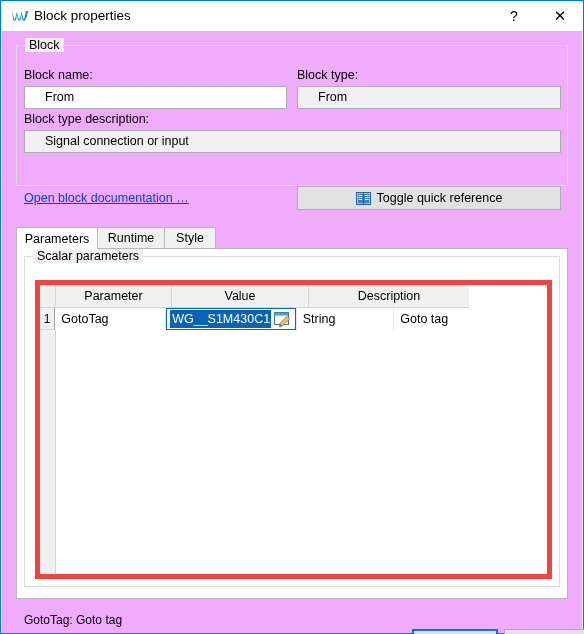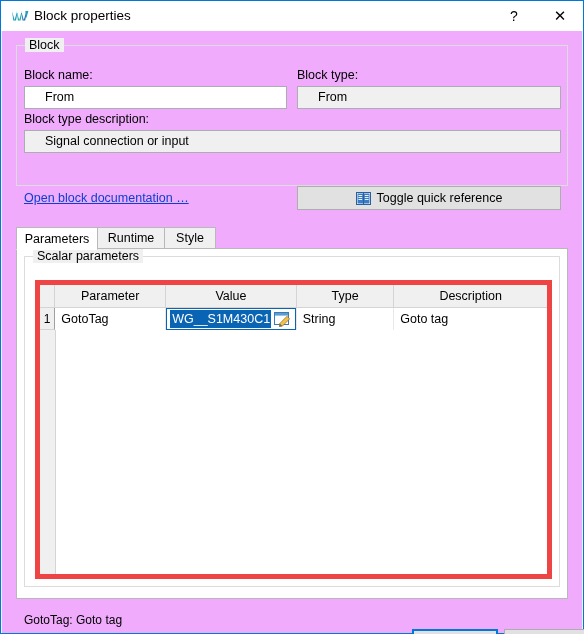--- a/index.html
+++ b/index.html
@@ -423,21 +423,20 @@
     <div class="groupbox" id="scalar-group">
       <span class="groupbox-label">Scalar parameters</span>
     </div>
 
     <div id="param-table">
 
       <div id="table-header">
         <div class="th corner"></div>
         <div class="th" style="width:116px;">Parameter</div>
         <div class="th" style="width:137px;">Value</div>
-        <div class="th" style="width:102px;">Type</div>
         <div class="th" style="width:160px; border-right:none;">Description</div>
       </div>
 
       <div id="table-body">
         <div id="row-gutter"></div>
 
         <div class="row" style="top:0px;">
           <div class="rownum">1</div>
           <div class="td" style="width:116px;">GotoTag</div>
           <div class="td editing" style="width:137px;">

